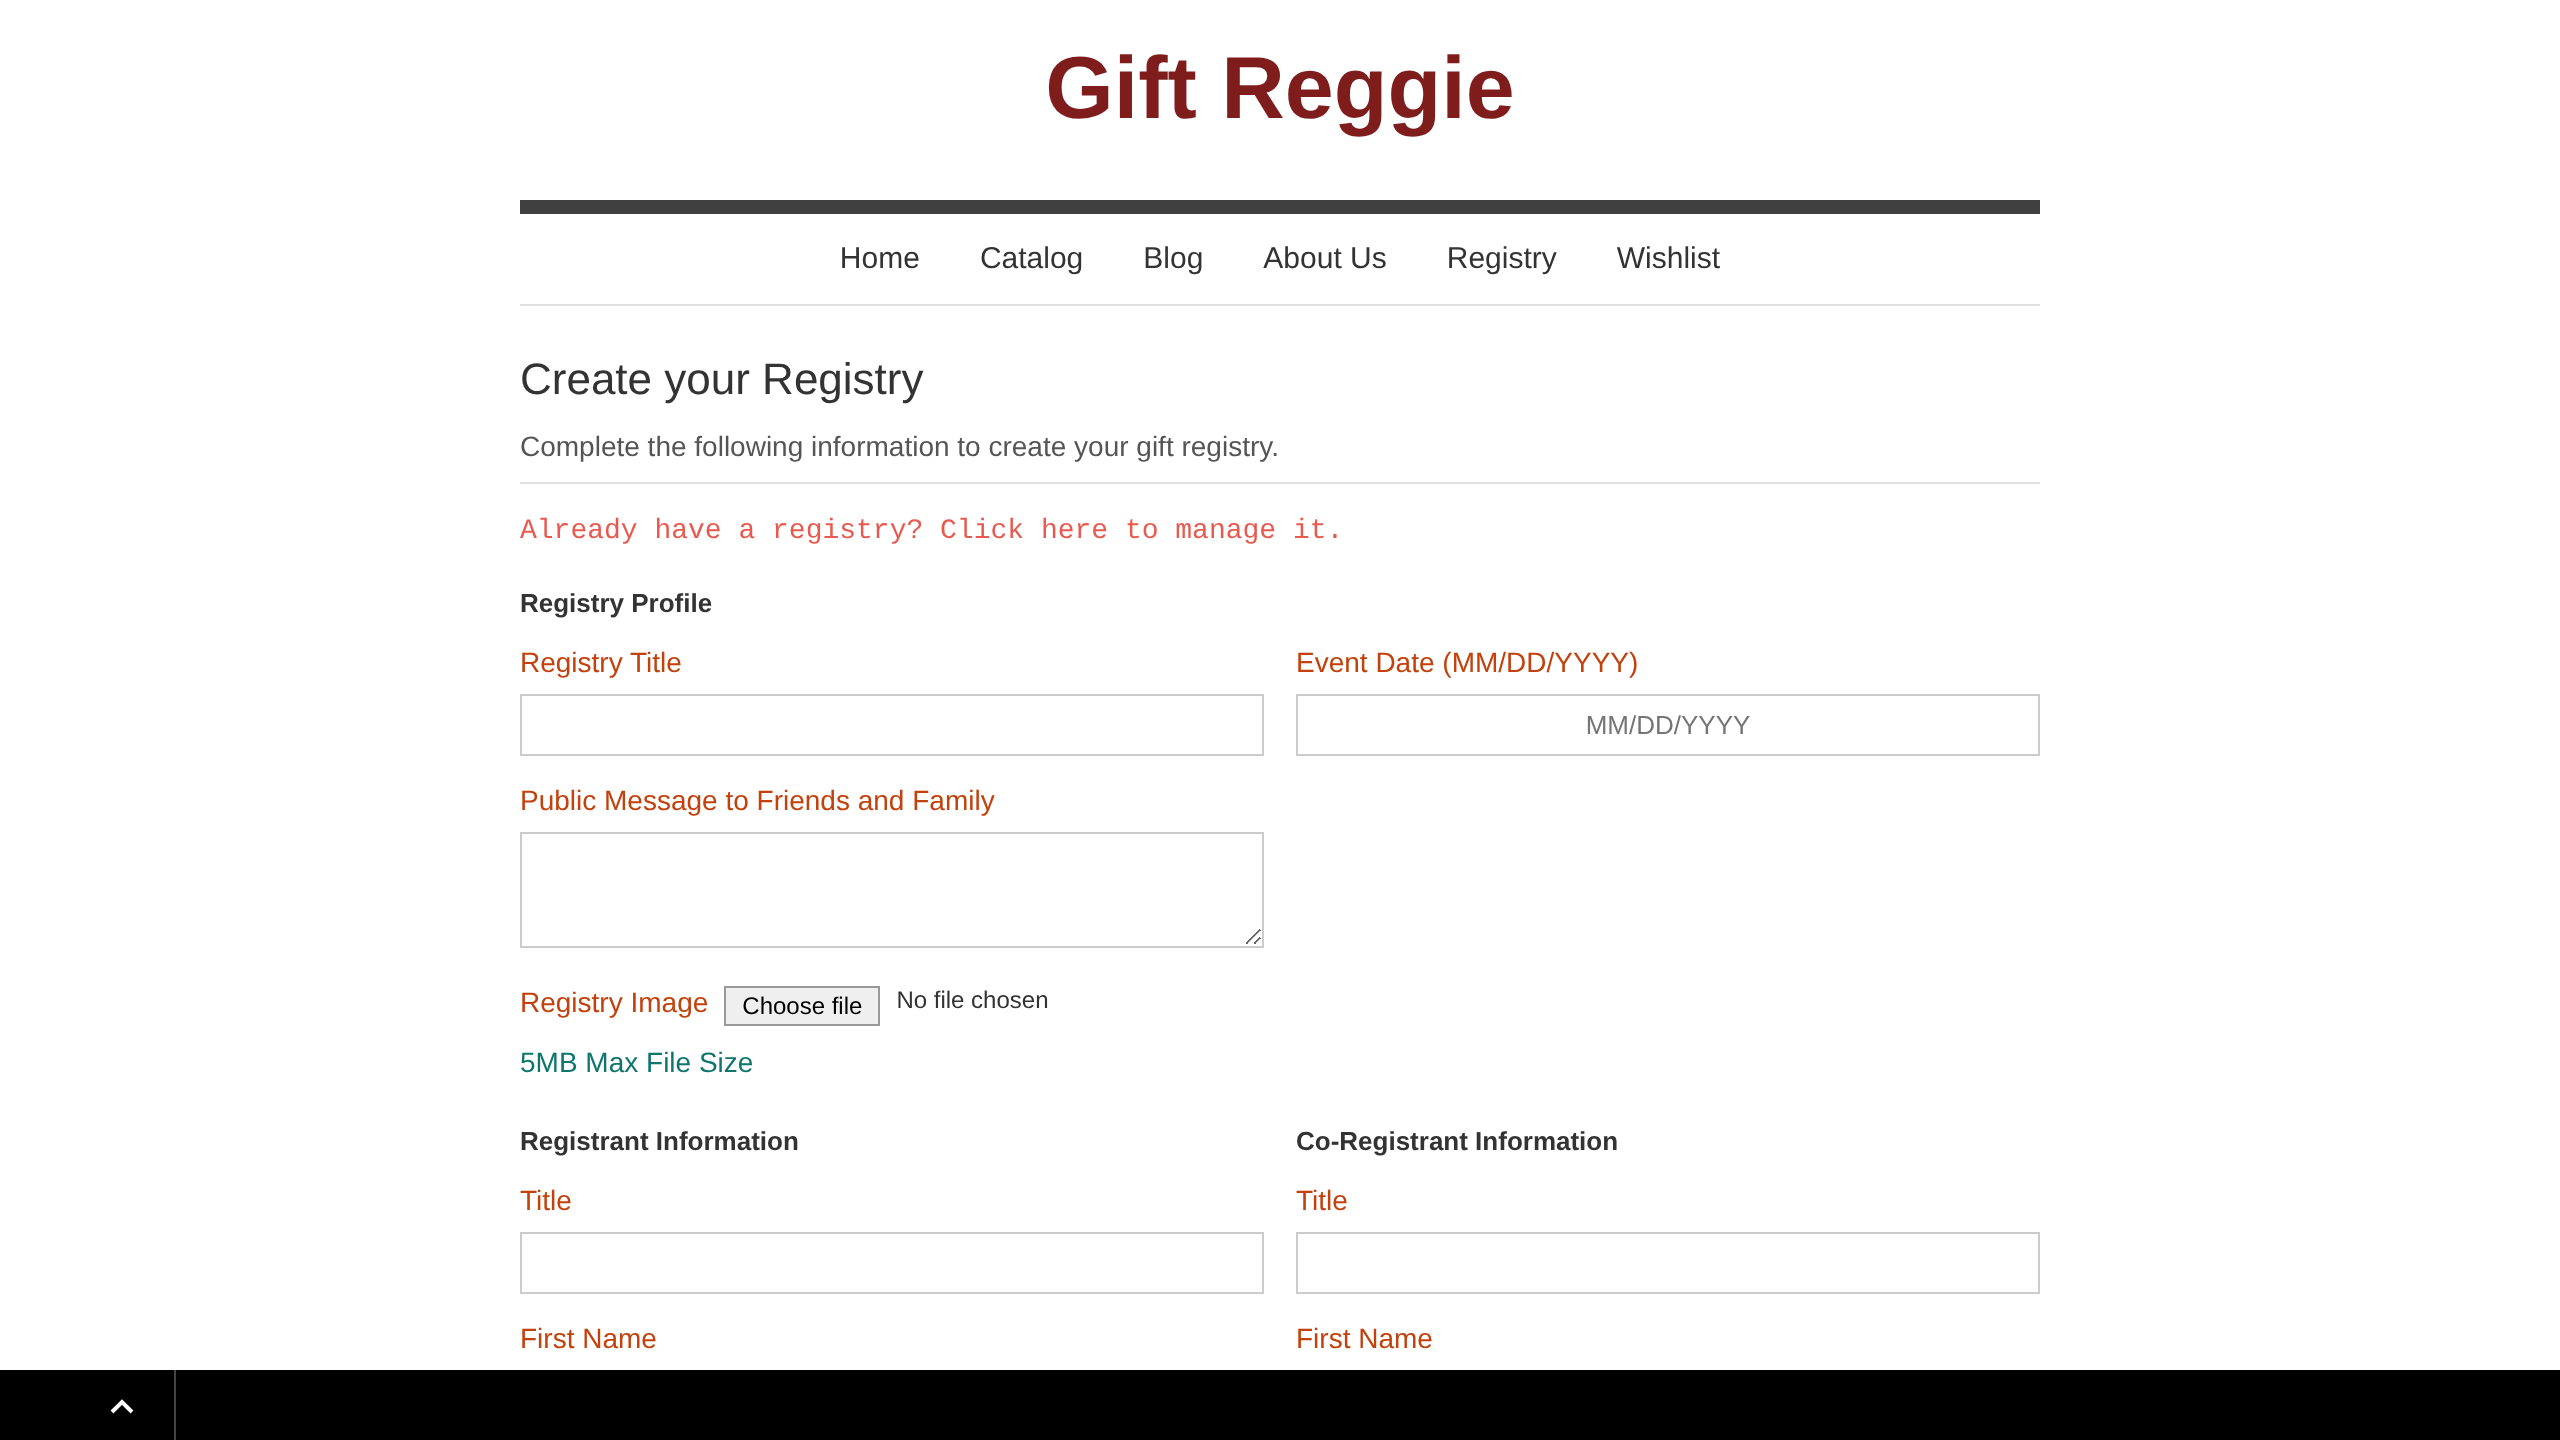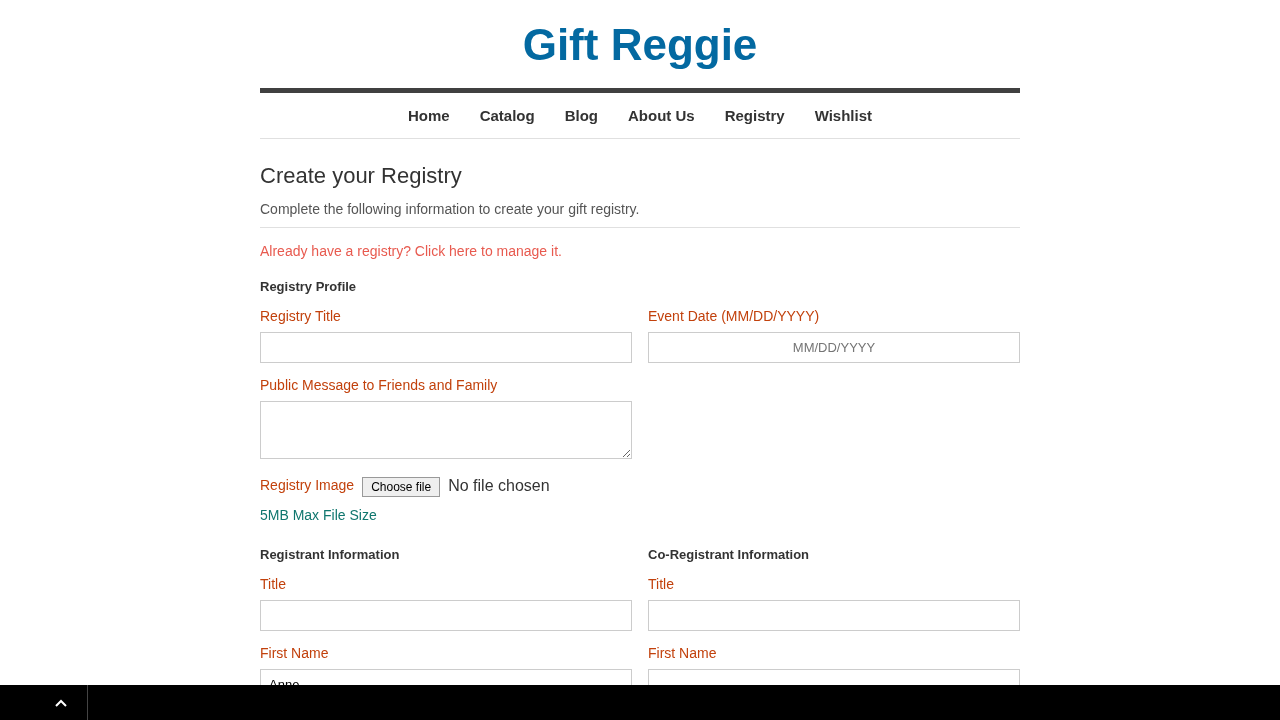--- a/index.html
+++ b/index.html
@@ -1,35 +1,35 @@
 <!DOCTYPE html>
 <html><head>
   <meta charset="utf-8">
   <style>
     * { margin: 0; padding: 0; box-sizing: border-box; }
     body { font-family: -apple-system, BlinkMacSystemFont, 'Segoe UI', Arial, sans-serif; color: #333; background: #fff; }
     .container { max-width: 800px; margin: 0 auto; padding: 0 20px; }
-    .site-title { font-size: 44px; font-weight: 600; text-align: center; margin: 20px 0 18px; color: #0369a1; }
-    .nav-wrapper { border-top: 5px solid #404040; border-bottom: 1px solid #e0e0e0; font-weight: bold; }
+    .site-title { font-size: 44px; font-weight: 600; text-align: center; margin: 20px 0 30px; color: #7f1d1d; }
+    .nav-wrapper { border-top: 7px solid #404040; border-bottom: 1px solid #e0e0e0; }
     .nav { display: flex; justify-content: center; gap: 30px; padding: 14px 0; }
     .nav a { color: #333; text-decoration: none; font-size: 15px; }
     .page-title { font-size: 22px; font-weight: 500; margin: 24px 0 12px; color: #333; }
     .page-subtitle { font-size: 14px; color: #555; margin-bottom: 10px; }
     hr.sep { border: none; border-top: 1px solid #e0e0e0; margin: 10px 0 14px; }
-    .manage-link { color: #e85a4f; font-size: 14px; text-decoration: none; display: inline-block; margin-bottom: 20px; }
+    .manage-link { color: #e85a4f; font-size: 14px; text-decoration: none; display: inline-block; margin-bottom: 20px; font-family: Liberation Mono, monospace; }
     .section-title { font-size: 13px; font-weight: 600; color: #333; margin-bottom: 14px; }
     .form-row { display: flex; gap: 16px; flex-wrap: wrap; }
     .form-col { flex: 1; min-width: 360px; }
     .form-group { margin-bottom: 14px; }
     .form-label { font-size: 14px; color: #c2410c; margin-bottom: 8px; display: block; }
     .form-input { width: 100%; padding: 7px 8px; border: 1px solid #ccc; font-size: 13px; font-family: inherit; }
     textarea.form-input { height: 58px; resize: both; }
     .file-row { display: flex; gap: 8px; margin-bottom: 10px; }
     .file-button { font-size: 12px; padding: 2px 8px; border: 1px solid #999; background: #efefef; cursor: pointer; }
-    .file-status { font-size: 16px; color: #333; }
+    .file-status { font-size: 12px; color: #333; }
     .file-size-note { font-size: 14px; color: #0f766e; margin-bottom: 24px; }
     .placeholder-val { color: #be185d; text-align: center; }
     .footer-strip { position: fixed; bottom: 0; left: 0; right: 0; height: 35px; background: #000; display: flex; align-items: center; }
     .chevron-up { color: #fff; font-size: 14px; margin-left: 55px; cursor: pointer; padding-right: 20px; border-right: 1px solid #444; height: 100%; display: flex; align-items: center; }
     .main-content { padding-bottom: 60px; }
   </style>
 </head>
 <body>
 
 <div class="container main-content">

